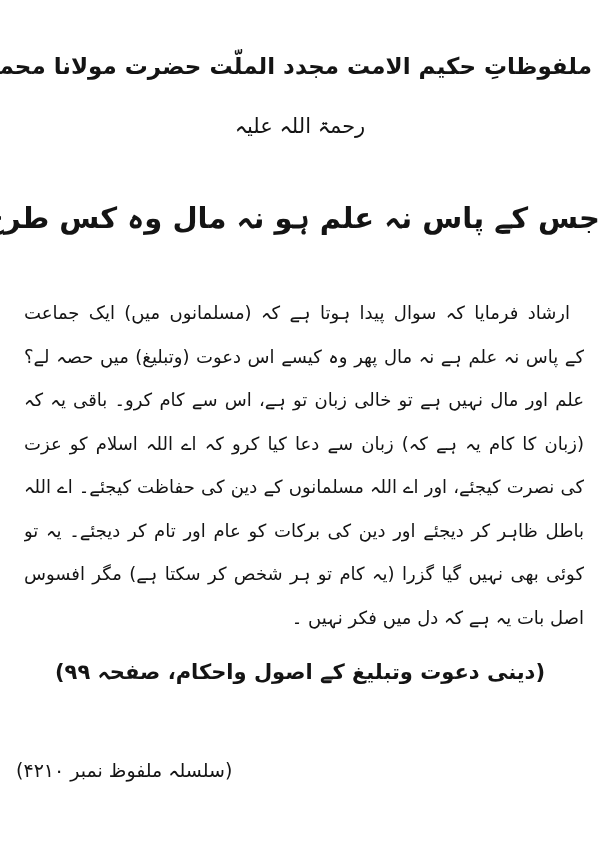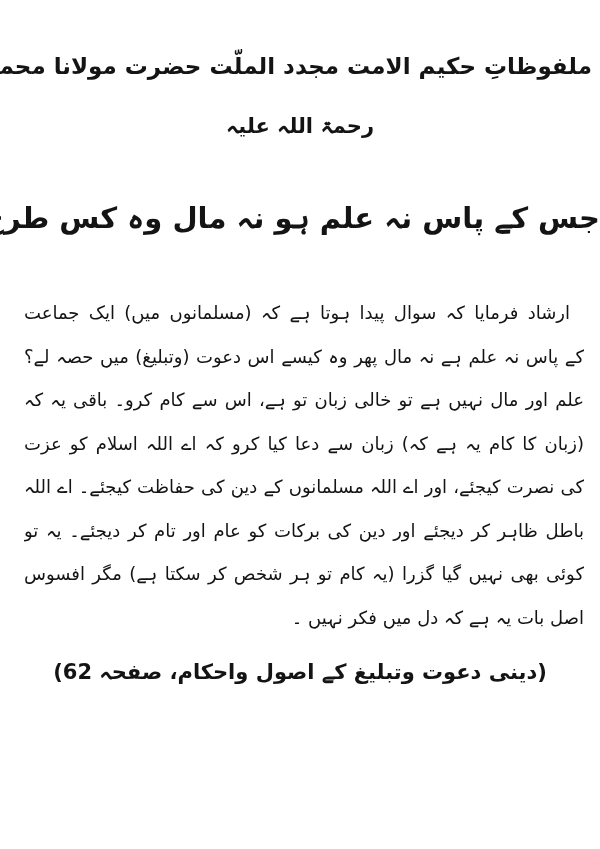--- a/index.html
+++ b/index.html
@@ -26,21 +26,21 @@
     font-size: 23px;
     font-weight: bold;
     line-height: 64px;
     white-space: nowrap;
   }
   .header-line2 {
     position: absolute;
     top: 100px; left: 0; right: 0;
     text-align: center;
     font-size: 21px;
-    font-weight: bold;
+    font-weight: normal;
     line-height: 52px;
   }
   .doc-title {
     position: absolute;
     top: 184px; left: 0; right: 0;
     margin: 0;
     text-align: center;
     font-size: 29px;
     font-weight: bold;
     line-height: 68px;
@@ -93,16 +93,17 @@
     <div class="body-line first">ارشاد فرمایا کہ سوال پیدا ہوتا ہے کہ (مسلمانوں میں) ایک جماعت ایسی بھی تو ہے جس</div>
     <div class="body-line">کے پاس نہ علم ہے نہ مال پھر وہ کیسے اس دعوت (وتبلیغ) میں حصہ لے؟ اس کا جواب یہ ہے کہ اگر</div>
     <div class="body-line">علم اور مال نہیں ہے تو خالی زبان تو ہے، اس سے کام کرو۔ باقی یہ کہ زبان سے کیا کام کریں؟ تو</div>
     <div class="body-line">(زبان کا کام یہ ہے کہ) زبان سے دعا کیا کرو کہ اے اللہ اسلام کو عزت دیجئے، اے اللہ اسلام</div>
     <div class="body-line">کی نصرت کیجئے، اور اے اللہ مسلمانوں کے دین کی حفاظت کیجئے۔ اے اللہ حق کو حق اور باطل کو</div>
     <div class="body-line">باطل ظاہر کر دیجئے اور دین کی برکات کو عام اور تام کر دیجئے۔ یہ تو ایسی دعوت ہے کہ اس سے تو</div>
     <div class="body-line">کوئی بھی نہیں گیا گزرا (یہ کام تو ہر شخص کر سکتا ہے) مگر افسوس کہ بہتوں سے یہ بھی نہیں ہوتا۔</div>
     <div class="body-line last">اصل بات یہ ہے کہ دل میں فکر نہیں ۔</div>
   </div>
 
-  <div class="citation rtl">(دینی دعوت وتبلیغ کے اصول واحکام، صفحہ 62)</div>
+  <div class="citation rtl">(دینی دعوت وتبلیغ کے اصول واحکام، صفحہ ۹۹)</div>
 
+  <div class="serial rtl">(سلسلہ ملفوظ نمبر ۴۲۱۰)</div>
 
 </div>
 
 </body></html>

